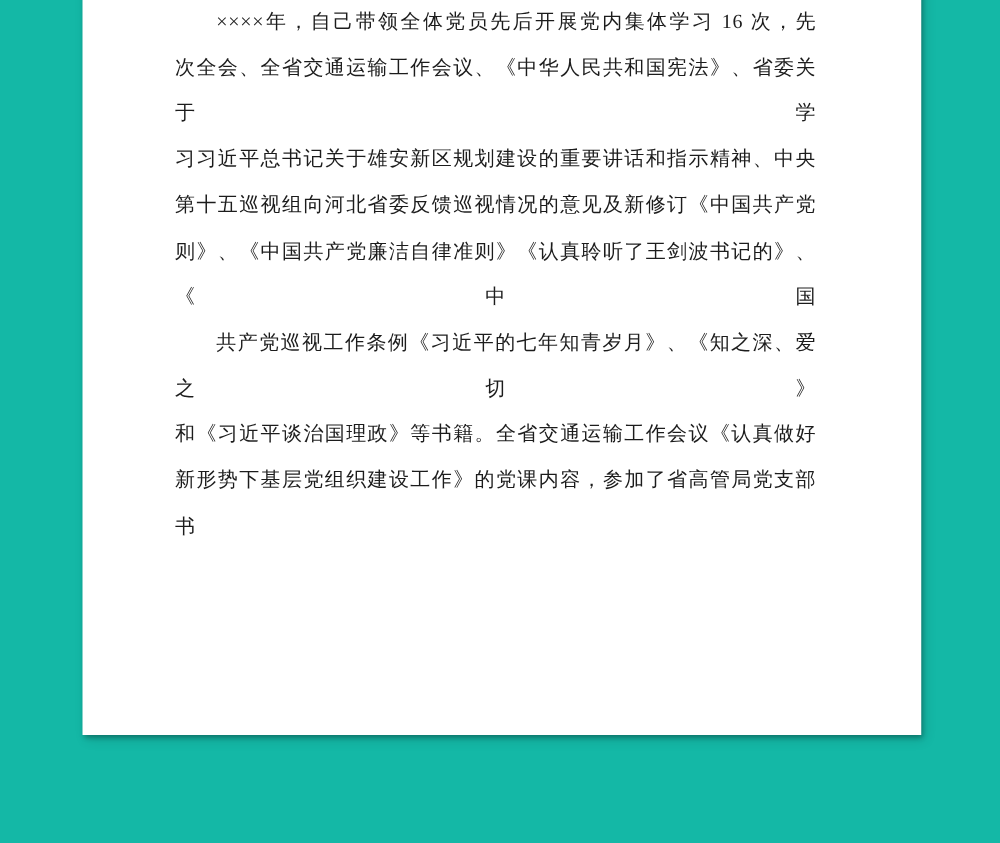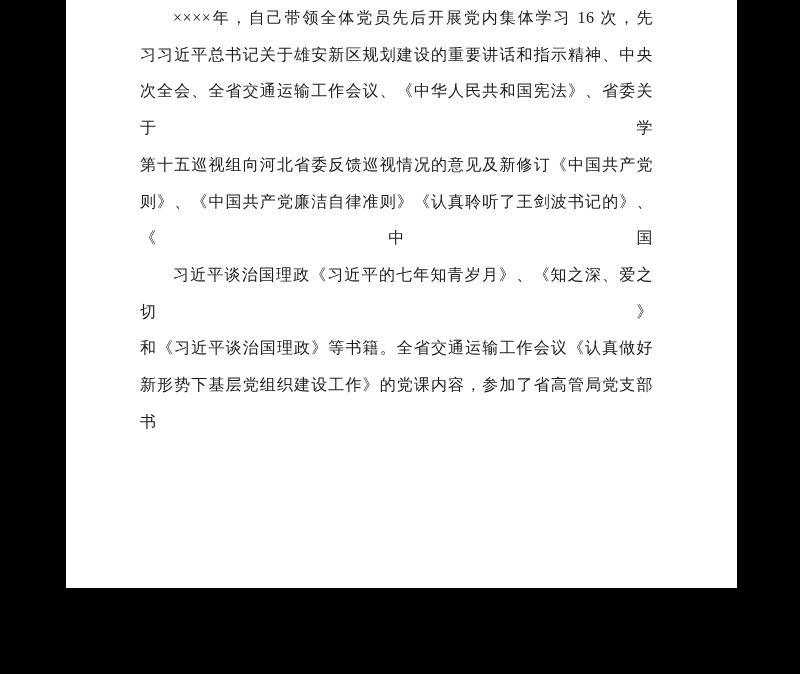--- a/index.html
+++ b/index.html
@@ -7,21 +7,21 @@
     padding: 0;
     background: #eaeaea;
     width: 800px;
     height: 674px;
     overflow: hidden;
   }
   .viewport {
     position: relative;
     width: 800px;
     height: 674px;
-    background: #000000;
+    background: #14b8a6;
   }
   .paper {
     position: absolute;
     left: 66px;
     top: -40px;
     width: 671px;
     height: 628px;
     background: #ffffff;
     box-shadow: 1px 2px 4px rgba(0,0,0,0.30), 3px 4px 9px rgba(0,0,0,0.12);
   }
@@ -51,23 +51,23 @@
     text-indent: 33px;
   }
 </style>
 </head>
 <body>
 
 <div class="viewport">
   <div class="paper">
     <div class="doc-text">
       <div class="line jl indent">××××年，自己带领全体党员先后开展党内集体学习 16 次，先</div>
+      <div class="line jl">次全会、全省交通运输工作会议、《中华人民共和国宪法》、省委关于学</div>
       <div class="line jl">习习近平总书记关于雄安新区规划建设的重要讲话和指示精神、中央</div>
-      <div class="line jl">次全会、全省交通运输工作会议、《中华人民共和国宪法》、省委关于学</div>
       <div class="line jl">第十五巡视组向河北省委反馈巡视情况的意见及新修订《中国共产党</div>
       <div class="line jl">则》、《中国共产党廉洁自律准则》《认真聆听了王剑波书记的》、《中国</div>
-      <div class="line jl indent">习近平谈治国理政《习近平的七年知青岁月》、《知之深、爱之切》</div>
+      <div class="line jl indent">共产党巡视工作条例《习近平的七年知青岁月》、《知之深、爱之切》</div>
       <div class="line jl">和《习近平谈治国理政》等书籍。全省交通运输工作会议《认真做好</div>
       <div class="line jl">新形势下基层党组织建设工作》的党课内容，参加了省高管局党支部书</div>
 
     </div>
   </div>
 </div>
 
 </body></html>

